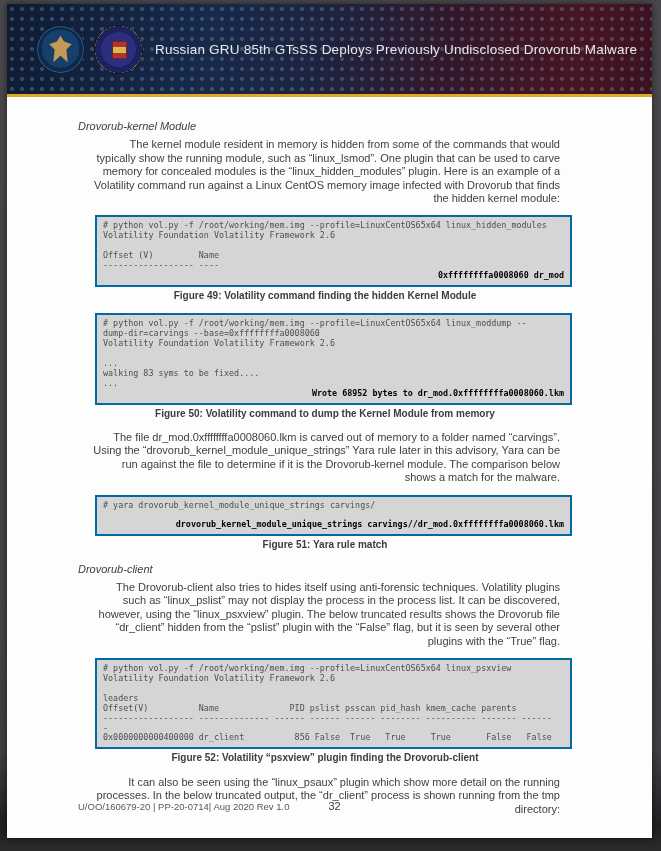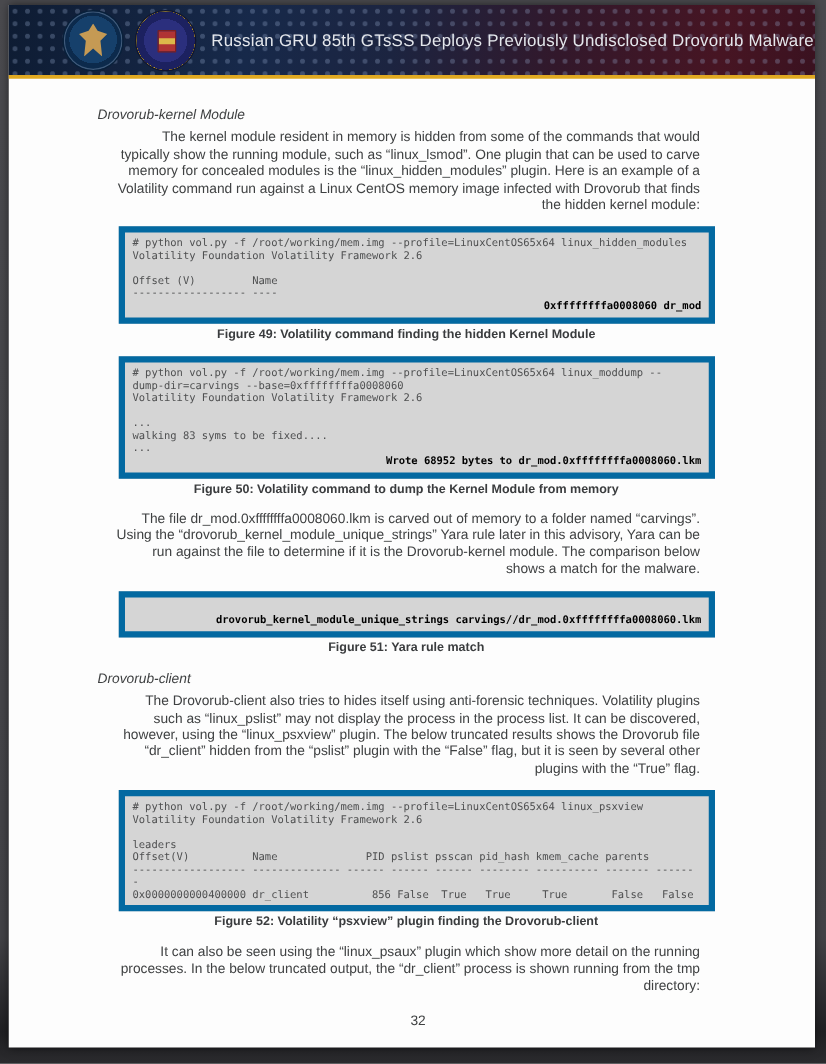--- a/index.html
+++ b/index.html
@@ -7,22 +7,22 @@
     width:661px;height:851px;position:relative;overflow:hidden;
     background:linear-gradient(180deg,#4a4a4e 0%,#424246 88%,#202023 97%,#2b2b2e 100%);
     font-family:"Liberation Sans",sans-serif;
   }
   .page{
     position:absolute;left:7px;top:4px;right:9px;bottom:13px;
     background:#fdfdfd;box-shadow:0 0 7px rgba(0,0,0,.55);
   }
   
   .banner{
-    position:relative;height:56px;display:flex;align-items:center;
-    padding-left:43px;box-sizing:border-box;
+    position:relative;height:90px;display:flex;align-items:center;
+    padding-left:29px;box-sizing:border-box;
     background:
       radial-gradient(circle 2px at 5px 5px, rgba(150,170,205,.30) 0 1.7px, transparent 2.3px),
       linear-gradient(100deg,#0e1c33 0%,#17294a 30%,#1c2440 48%,#32182b 68%,#471523 88%,#3a1220 100%);
     background-size:10px 10px,100% 100%;
   }
   .seal{width:47px;height:47px;border-radius:50%;position:relative;flex:0 0 auto;}
   .seal.nsa{
     background:radial-gradient(circle at 50% 48%, #16406b 0 56%, #0c2a4c 56% 76%, #12365c 76% 100%);
     border:1px solid #09203a;box-shadow:0 0 0 1px rgba(160,180,210,.35) inset;
   }
@@ -44,21 +44,21 @@
     margin-left:12px;color:#e4e7ec;font-size:13.5px;letter-spacing:.2px;
   }
   .gold-bar{height:3px;background:var(--gold,#e0a921);}
   
   .content{padding:15px 80px 0 71px;color:#3f4142;font-size:11px;line-height:13.4px;}
   .sec-heading{font-style:italic;margin:10px 0 5px;color:#3f4142;}
   .sec-heading.first{margin-top:8px;}
   p.body{margin:0 12px 10px;text-align:right;}
   .code{
     margin:2px 0 1px 17px;padding:4px 6px;background:var(--code-bg,#d5d5d5);
-    border:5px solid #0369a1;
+    border:2px solid #0369a1;
     font-family:"DejaVu Sans Mono","Liberation Mono",monospace;
     font-size:8.4px;line-height:9.9px;color:#4e4f50;
   }
   .cl{white-space:pre;min-height:9.9px;}
   .cl.bold{font-weight:bold;color:#000;text-align:right;}
   .caption{
     text-align:center;font-size:10px;font-weight:bold;
     color:#3a3c3e;margin:2px 0 11px;
   }
   
@@ -112,20 +112,21 @@
       <div class="cl">...</div>
       <div class="cl">walking 83 syms to be fixed....</div>
       <div class="cl">...</div>
       <div class="cl bold">Wrote 68952 bytes to dr_mod.0xffffffffa0008060.lkm</div>
     </div>
     <div class="caption">Figure 50: Volatility command to dump the Kernel Module from memory</div>
 
     <p class="body">The file dr_mod.0xffffffffa0008060.lkm is carved out of memory to a folder named “carvings”. Using the “drovorub_kernel_module_unique_strings” Yara rule later in this advisory, Yara can be run against the file to determine if it is the Drovorub-kernel module. The comparison below shows a match for the malware.</p>
 
     <div class="code">
+      <div class="cl"># yara drovorub_kernel_module_unique_strings carvings/</div>
       <div class="cl"></div>
       <div class="cl bold">drovorub_kernel_module_unique_strings carvings//dr_mod.0xffffffffa0008060.lkm</div>
     </div>
     <div class="caption">Figure 51: Yara rule match</div>
 
     <div class="sec-heading">Drovorub-client</div>
 
     <p class="body">The Drovorub-client also tries to hides itself using anti-forensic techniques. Volatility plugins such as “linux_pslist” may not display the process in the process list. It can be discovered, however, using the “linux_psxview” plugin. The below truncated results shows the Drovorub file “dr_client” hidden from the “pslist” plugin with the “False” flag, but it is seen by several other plugins with the “True” flag.</p>
 
     <div class="code">
@@ -138,16 +139,17 @@
       <div class="cl">-</div>
       <div class="cl">0x0000000000400000 dr_client          856 False  True   True     True       False   False</div>
     </div>
     <div class="caption">Figure 52: Volatility “psxview” plugin finding the Drovorub-client</div>
 
     <p class="body">It can also be seen using the “linux_psaux” plugin which show more detail on the running processes. In the below truncated output, the “dr_client” process is shown running from the tmp directory:</p>
 
   </div>
 
   <div class="footer">
+    <span>U/OO/160679-20 | PP-20-0714| Aug 2020 Rev 1.0</span>
     <span class="pageno">32</span>
   </div>
 
 </div>
 
 </body></html>

